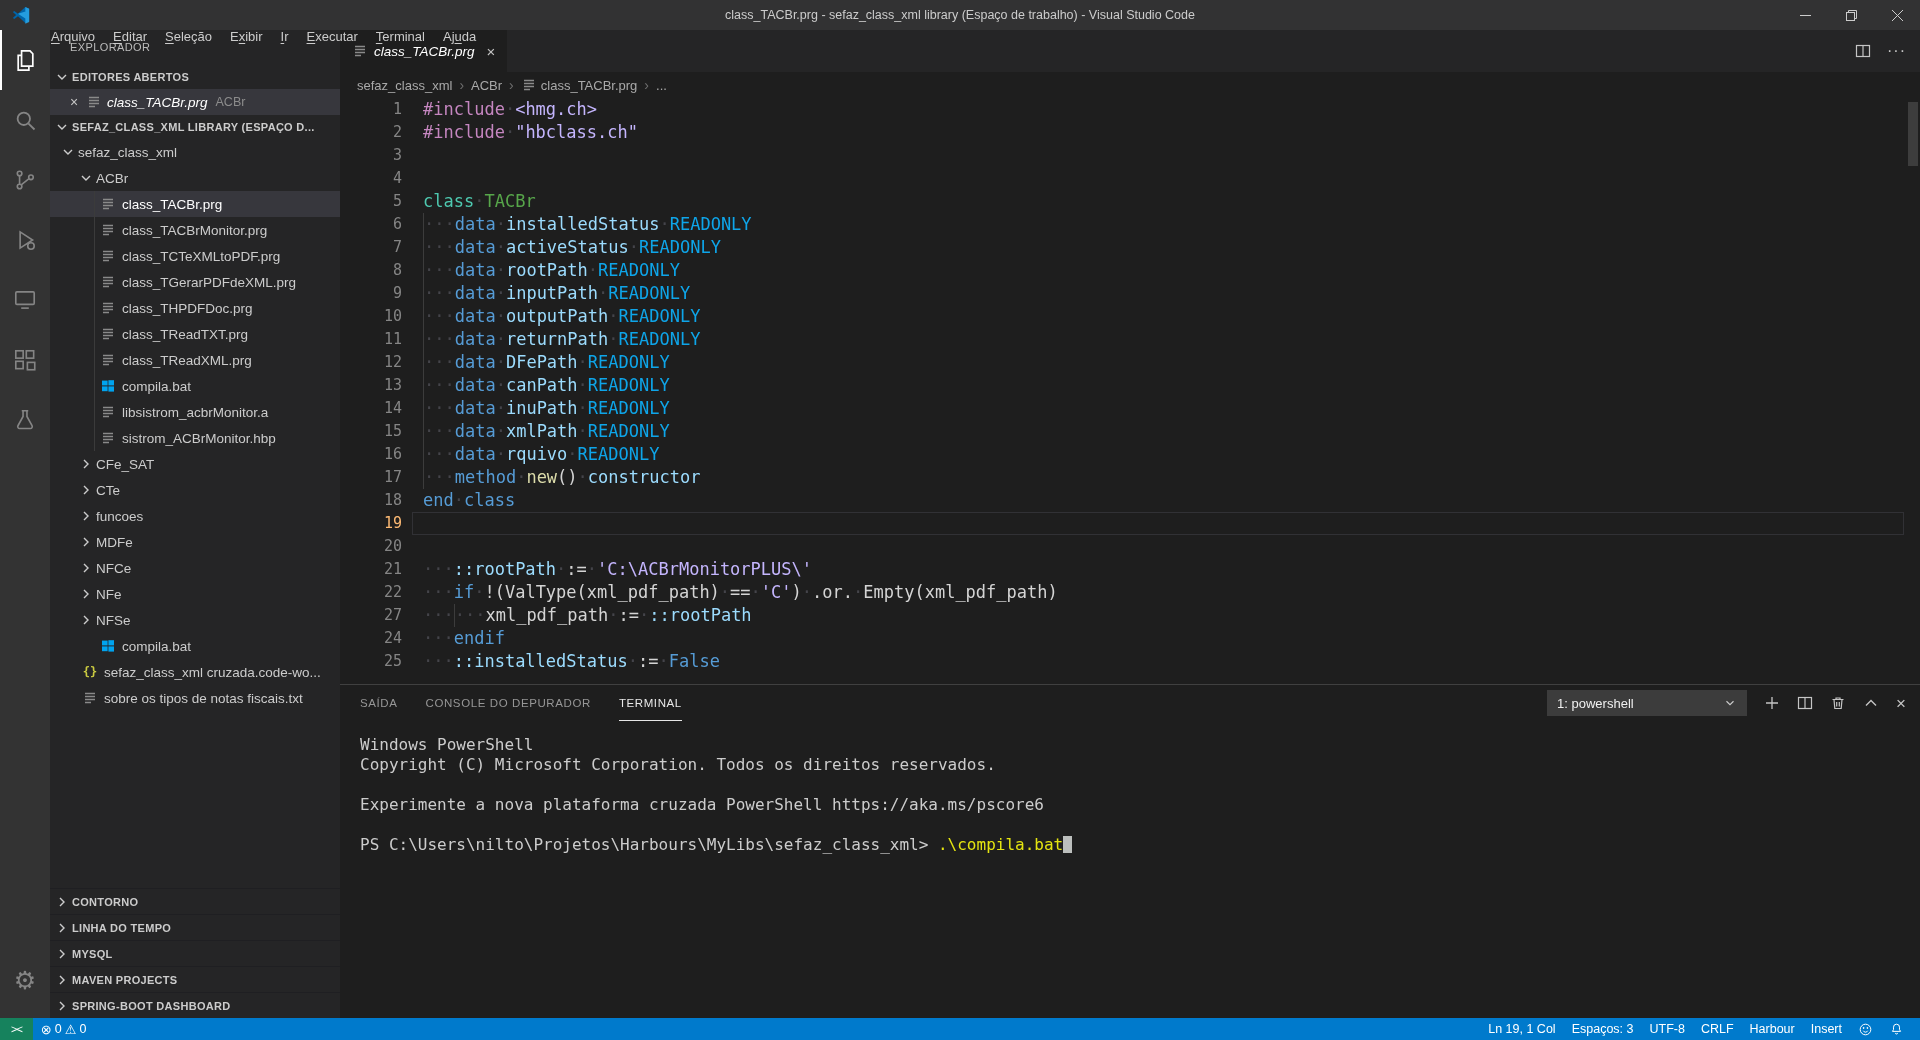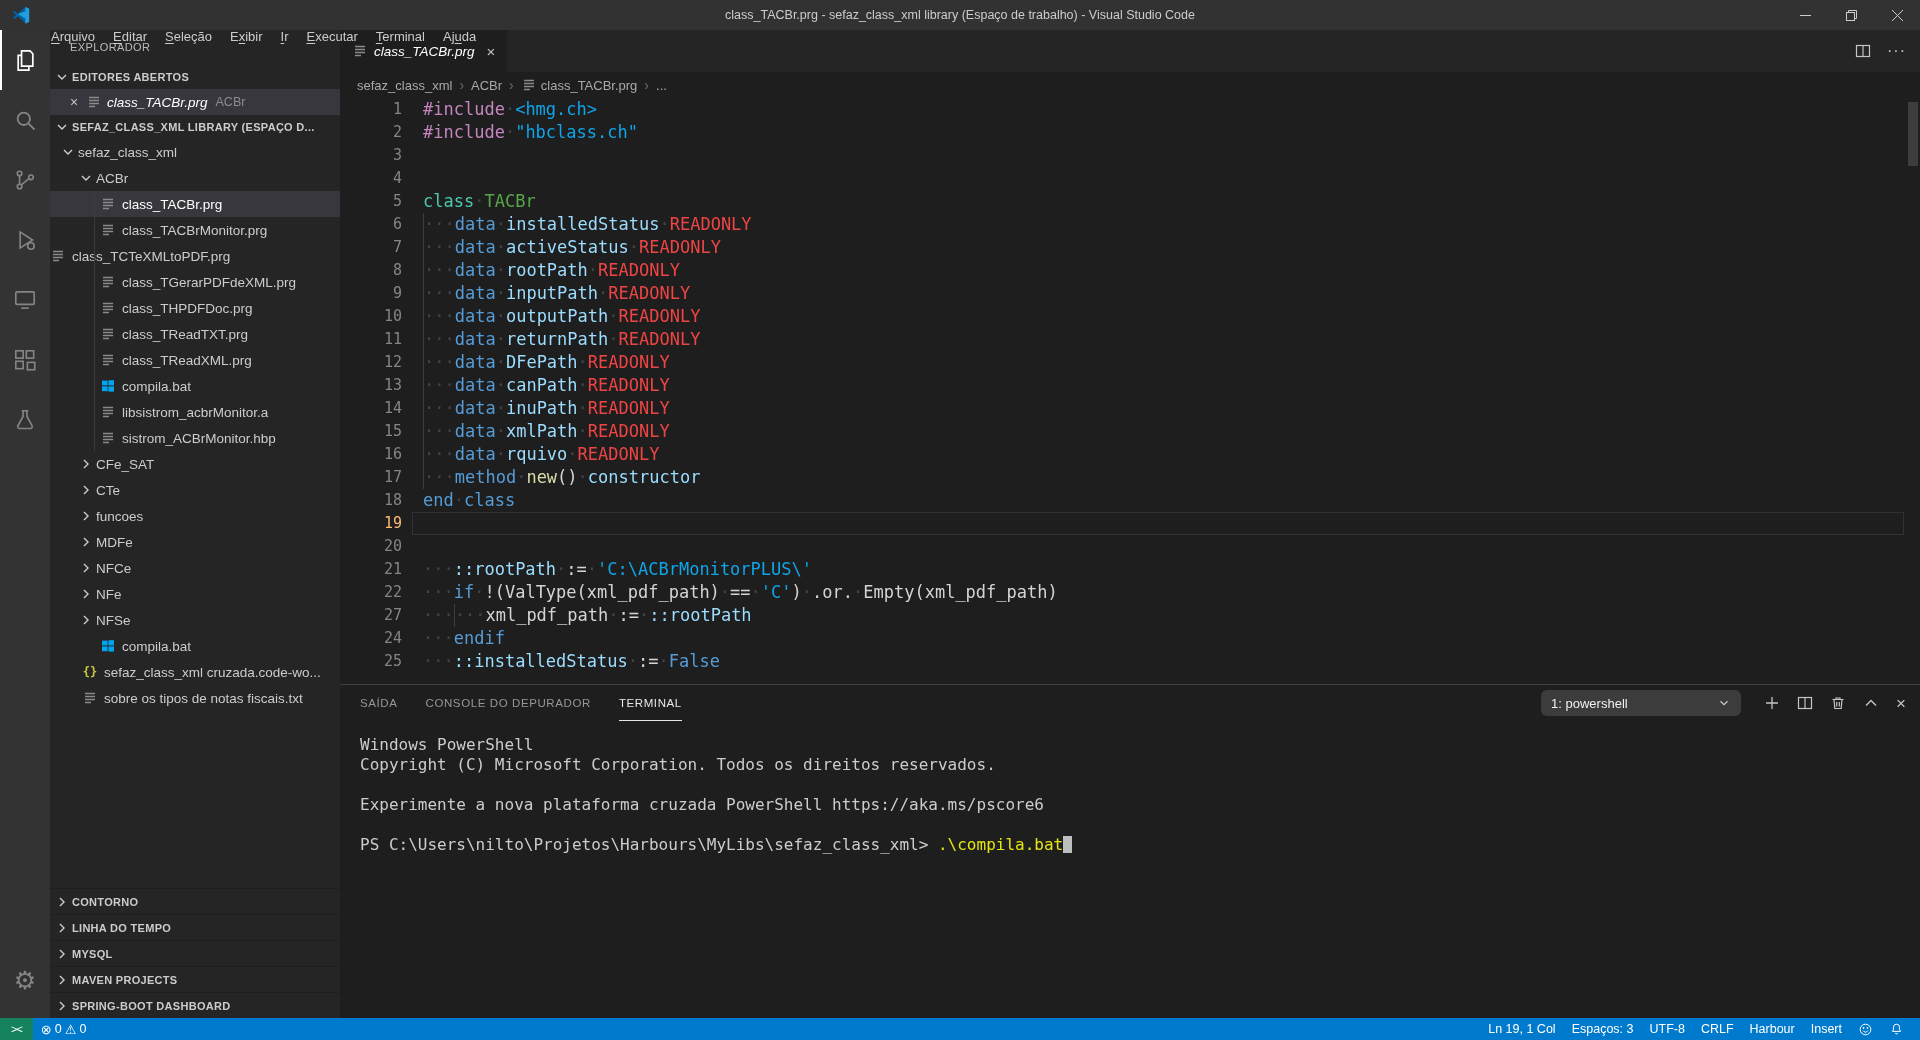--- a/index.html
+++ b/index.html
@@ -58,35 +58,35 @@
   .crumb { display:flex; align-items:center; }
   .crumb .ficon { margin-right:4px; display:flex; }
   .crumb-sep { color:#6e6e6e; margin:0 7px; font-size:14px; }
 
   .code { flex:1; position:relative; overflow:hidden; font-family:"DejaVu Sans Mono", monospace; font-size:17px; line-height:23px; }
   .cline { display:flex; height:23px; white-space:pre; position:relative; }
   .ln { width:62px; flex:none; text-align:right; color:#858585; font-size:15px; line-height:23px; }
   .toks { padding-left:21px; }
   .cline.cur .ln { color:#fdba74; }
   .cline.cur::after { content:""; position:absolute; left:72px; right:16px; top:0; bottom:0; border:1px solid #313135; pointer-events:none; }
-  .tok-p { color:#C586C0; } .tok-s { color:#0ea5e9;text-align:center; } .tok-k { color:#569CD6; }
+  .tok-p { color:#C586C0; } .tok-s { color:#c4b5fd;text-align:center; } .tok-k { color:#569CD6; }
   .tok-v { color:#9CDCFE; } .tok-w { color:#D4D4D4; } .tok-f { color:#DCDCAA; }
-  .tok-c { color:#4EC9B0; } .tok-t { color:#57A64A; } .tok-r { color:#ef4444; }
+  .tok-c { color:#4EC9B0; } .tok-t { color:#57A64A; } .tok-r { color:#0ea5e9; }
   .tok-d { color:#44444a; }
   .tok-g { display:inline-block; width:0; border-left:1px solid #3c3c3c; height:23px; vertical-align:top; }
   .scroll-thumb { position:absolute; top:4px; right:2px; width:10px; height:64px; background:rgba(121,121,121,.35); }
 
   
   .panel { height:334px; flex:none; border-top:1px solid rgba(128,128,128,.35); display:flex; flex-direction:column; background:#1e1e1e; }
   .panel-head { height:36px; display:flex; align-items:center; padding:0 14px 0 20px; flex:none; }
   .panel-tabs { display:flex; gap:28px; height:100%; }
   .panel-tab { font-size:11.5px; letter-spacing:.6px; color:#969696; display:flex; align-items:center; border-bottom:1px solid transparent; padding-top:1px; }
   .panel-tab.active { color:#e7e7e7; border-bottom-color:#e7e7e7; }
   .panel-controls { margin-left:auto; display:flex; align-items:center; gap:17px; color:#c5c5c5; }
-  .term-select { width:200px; height:26px; background:#3c3c3c; color:#f0f0f0; font-size:13px; display:flex; align-items:center; justify-content:space-between; padding:0 10px; margin-right:6px;border-radius:6px; }
+  .term-select { width:200px; height:26px; background:#3c3c3c; color:#f0f0f0; font-size:13px; display:flex; align-items:center; justify-content:space-between; padding:0 10px; margin-right:0; }
   .terminal { flex:1; padding:14px 0 0 20px; font-family:"DejaVu Sans Mono", monospace; font-size:16px; line-height:20px; color:#cccccc; white-space:pre; }
   .term-line { height:20px; }
   .tok-y { color:#e5e510; }
   .cursor { display:inline-block; width:9px; height:17px; background:#bcbfbd; vertical-align:-3px; }
 
   
   .statusbar { height:22px; background:#007acc; display:flex; align-items:center; color:#ffffff; font-size:12.5px; }
   .sb-remote { background:#16825d; height:22px; padding:0 11px; display:flex; align-items:center; font-size:11px; letter-spacing:-1px; }
   .sb-item { padding:0 8px; display:flex; align-items:center; gap:5px; height:22px; }
   .sb-problems { gap:3px; }
@@ -267,21 +267,21 @@
         <div class="tree-row" style="padding-left: 50px;">
           <span class="ficon">
             <svg viewBox="0 0 16 16" width="16" height="16">
               <g stroke="#8a8a8a" stroke-width="1.5">
                 <path d="M3 3.5h10M3 6.5h10M3 9.5h10M3 12.5h6"></path>
               </g>
             </svg>
           </span>
           <span>class_TACBrMonitor.prg</span>
         </div>
-        <div class="tree-row" style="">
+        <div class="tree-row" style="padding-left: 50px;">
           <span class="ficon">
             <svg viewBox="0 0 16 16" width="16" height="16">
               <g stroke="#8a8a8a" stroke-width="1.5">
                 <path d="M3 3.5h10M3 6.5h10M3 9.5h10M3 12.5h6"></path>
               </g>
             </svg>
           </span>
           <span>class_TCTeXMLtoPDF.prg</span>
         </div>
         <div class="tree-row" style="padding-left: 50px;">

